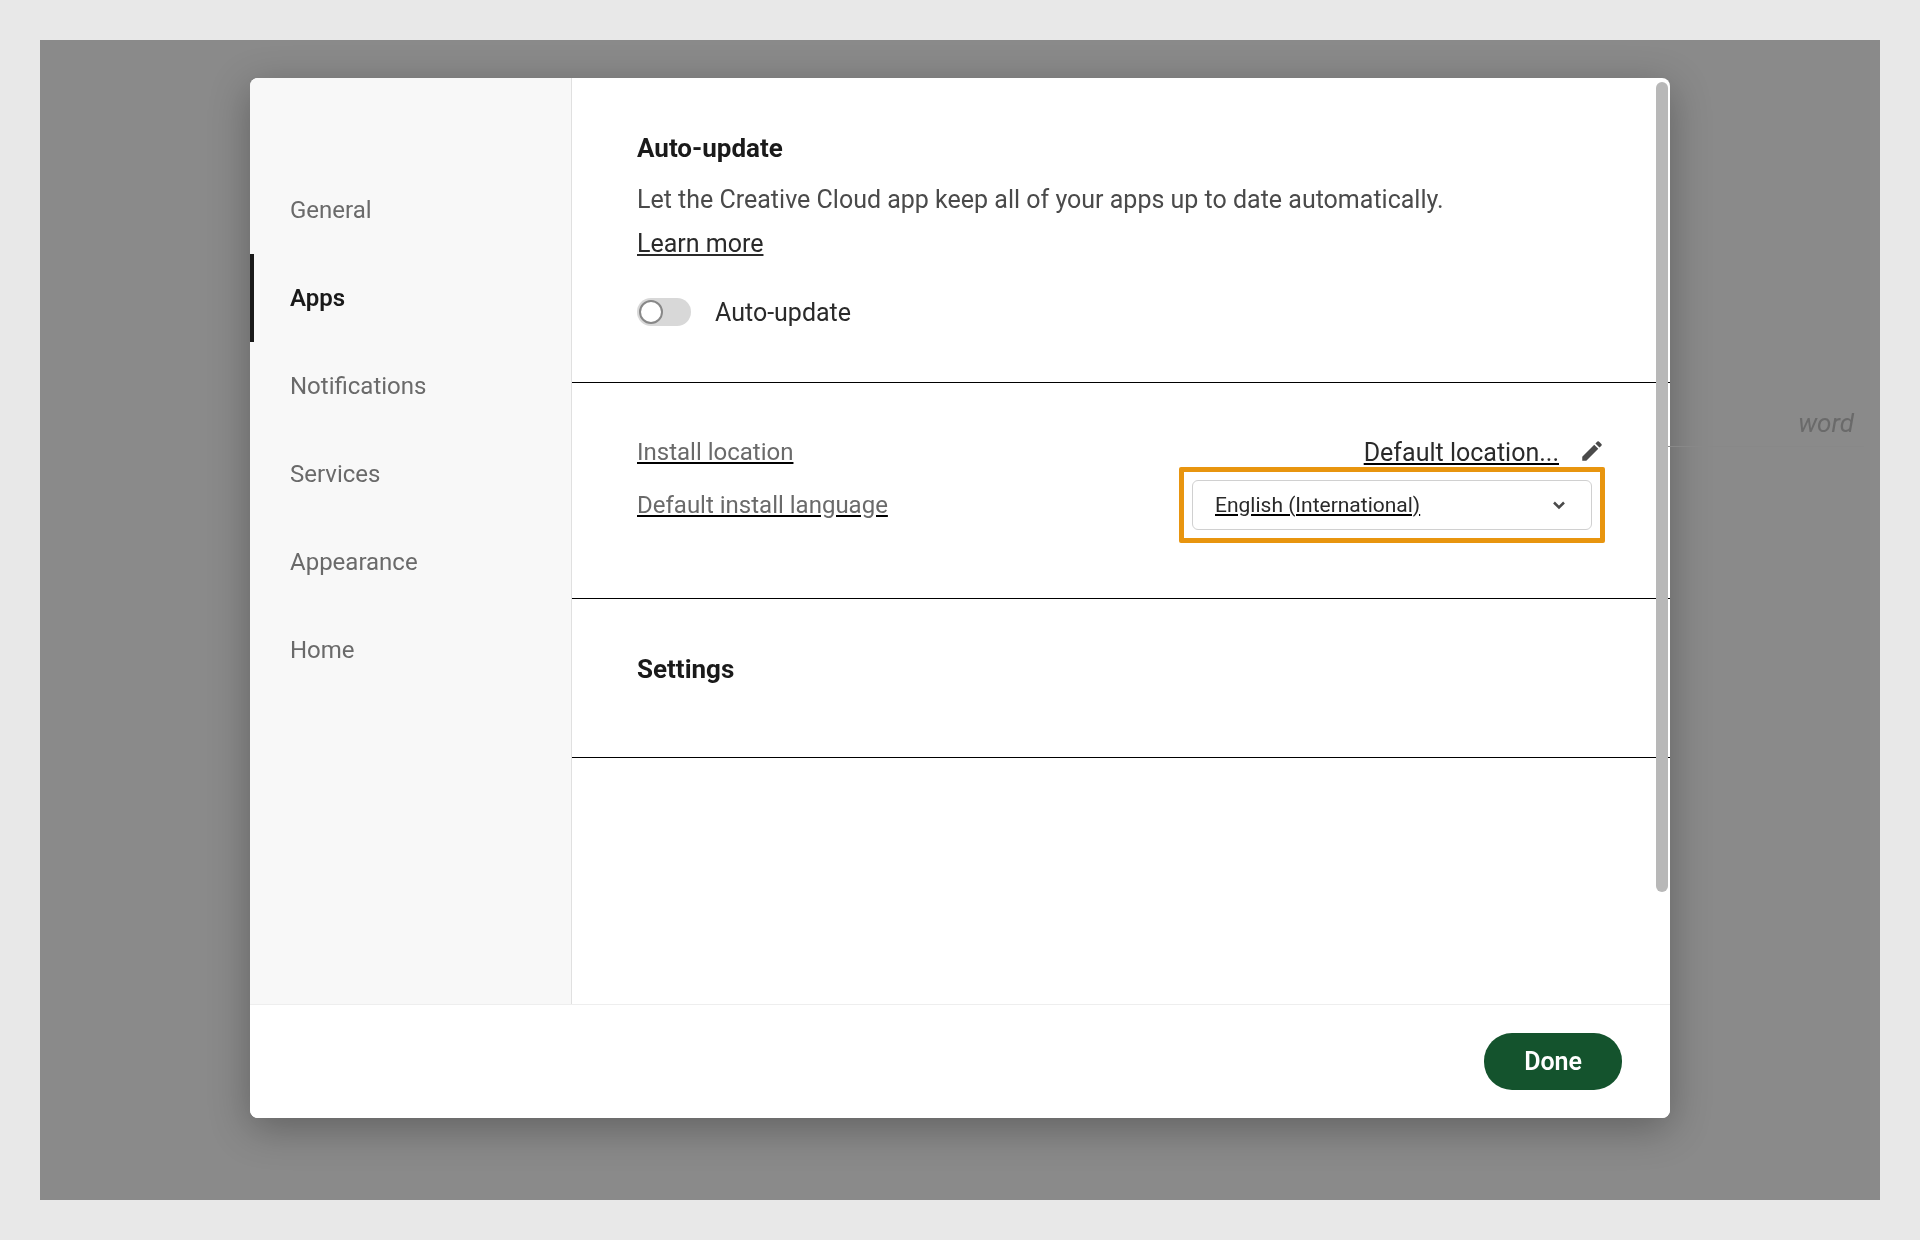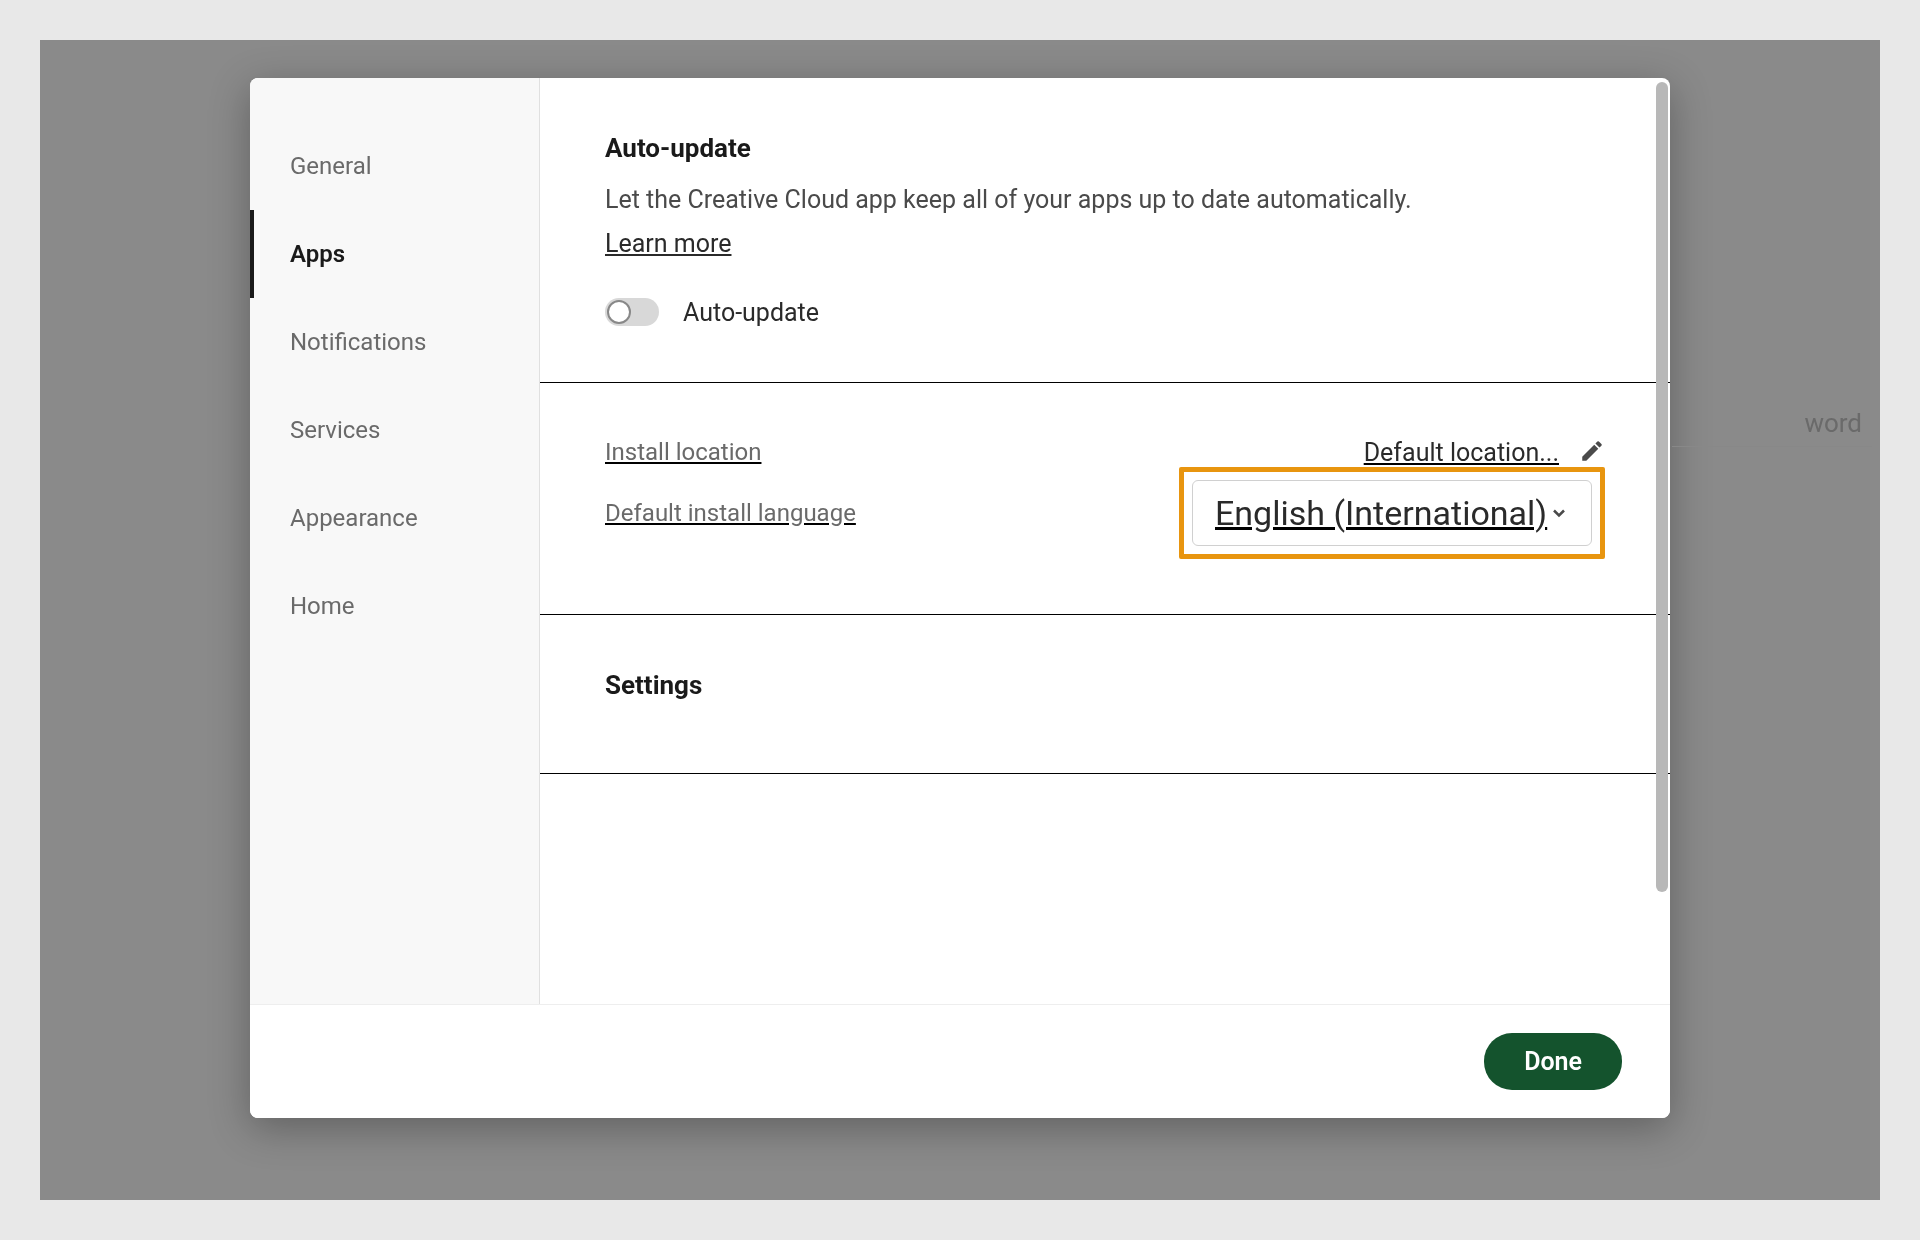--- a/index.html
+++ b/index.html
@@ -24,24 +24,25 @@
       width: 100%;
       height: 100%;
       position: relative;
       display: flex;
       align-items: flex-start;
       justify-content: center;
     }
     
     .background-text {
       position: absolute;
-      right: 8px;
+      right: 16px;
       top: 368px;
       color: #6a6a6a;
       font-size: 26px;
+      font-style: italic;
       padding-right: 10px;
       border-bottom: 1px solid #888;
       width: 200px;
       text-align: right;
       padding-bottom: 8px;
     }
     
     .dialog {
       background: #fff;
       width: 1420px;
@@ -54,24 +55,24 @@
       overflow: hidden;
     }
     
     .dialog-body {
       display: flex;
       flex: 1;
       overflow: hidden;
     }
     
     .sidebar {
-      width: 290px;
+      width: 322px;
       background: #f8f8f8;
       border-right: 1px solid #e0e0e0;
-      padding-top: 44px;
+      padding-top: 88px;
     }
     
     .sidebar-item {
       padding: 30px 36px;
       font-size: 24px;
       color: #6a6a6a;
       cursor: pointer;
       border-left: 4px solid transparent;
     }
     
@@ -191,21 +192,21 @@
       justify-content: space-between;
       border: 1px solid #d0d0d0;
       border-radius: 6px;
       padding: 12px 22px;
       min-width: 400px;
       cursor: pointer;
       background: #fff;
     }
     
     .dropdown-text {
-      font-size: 34px;
+      font-size: 21px;
       color: #2a2a2a;
     }
     
     .chevron-icon {
       width: 20px;
       height: 20px;
     }
     
     .scrollbar {
       position: absolute;

